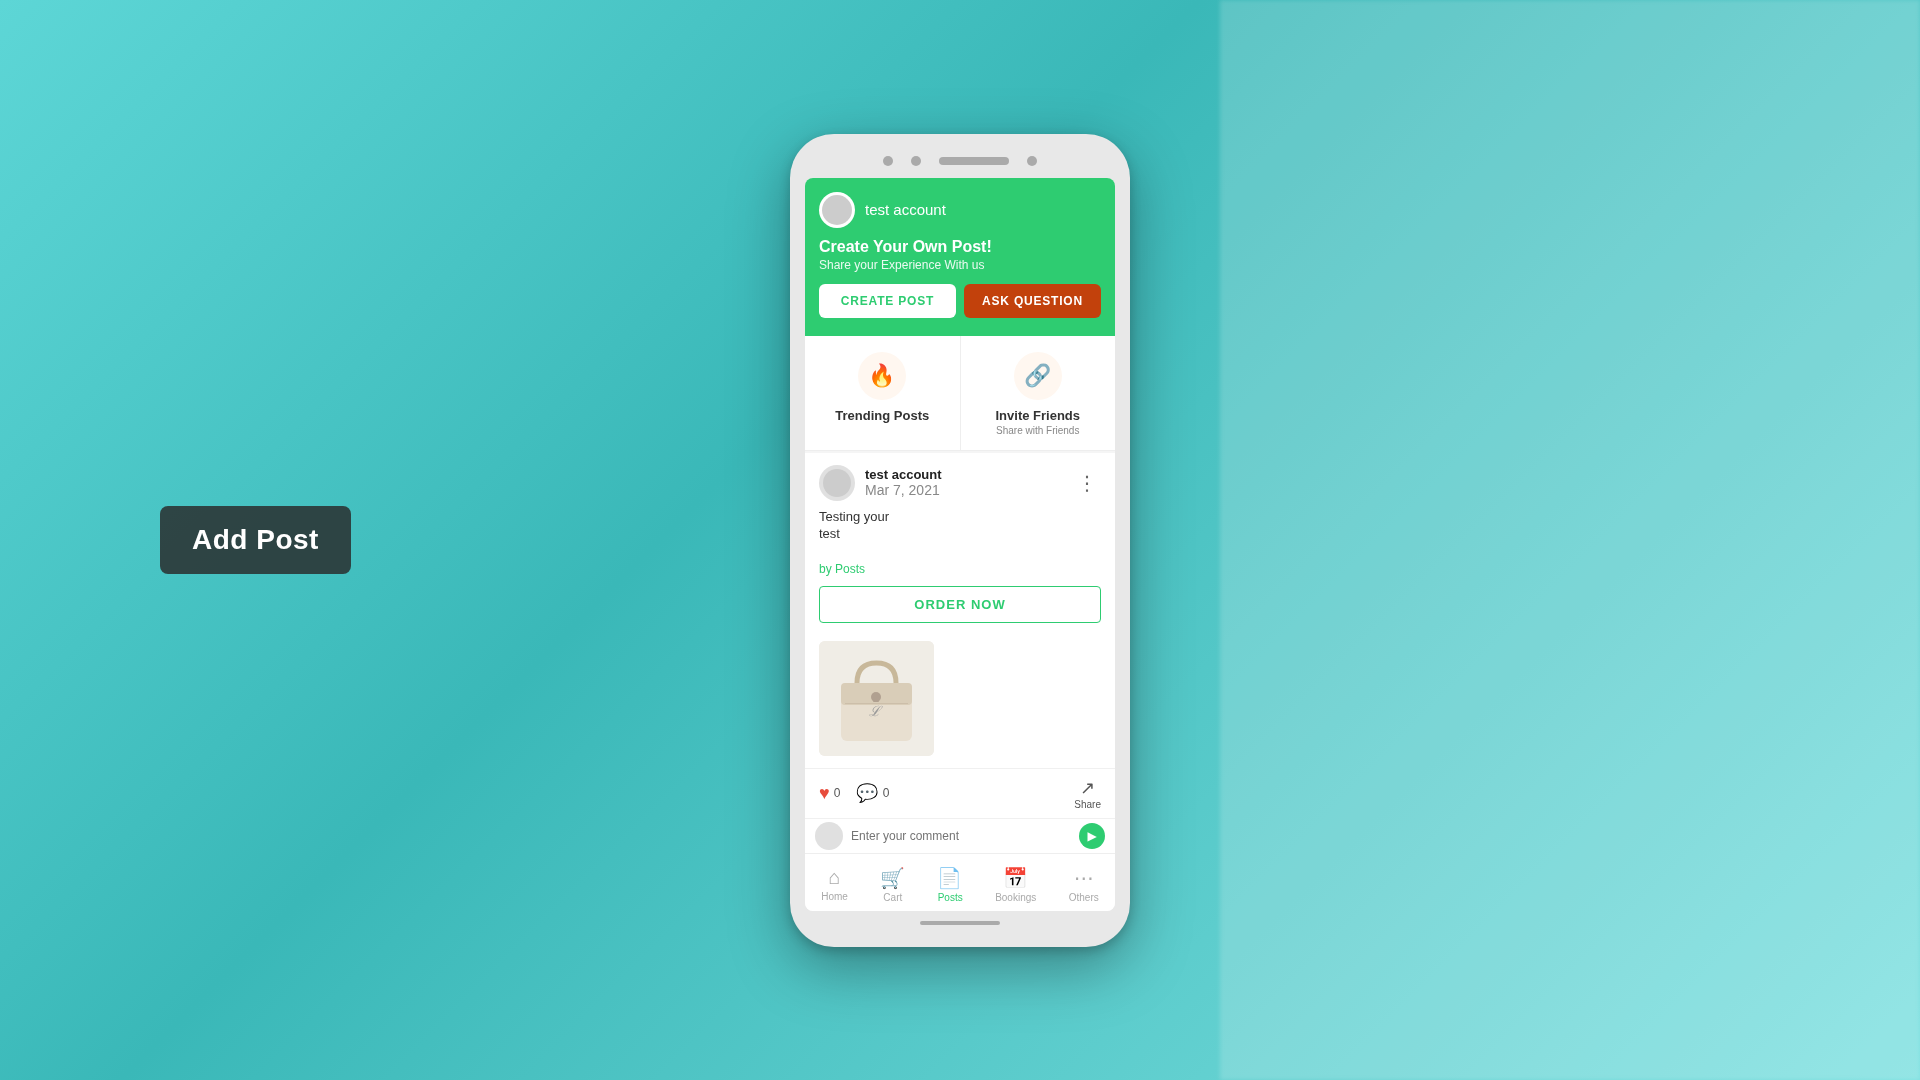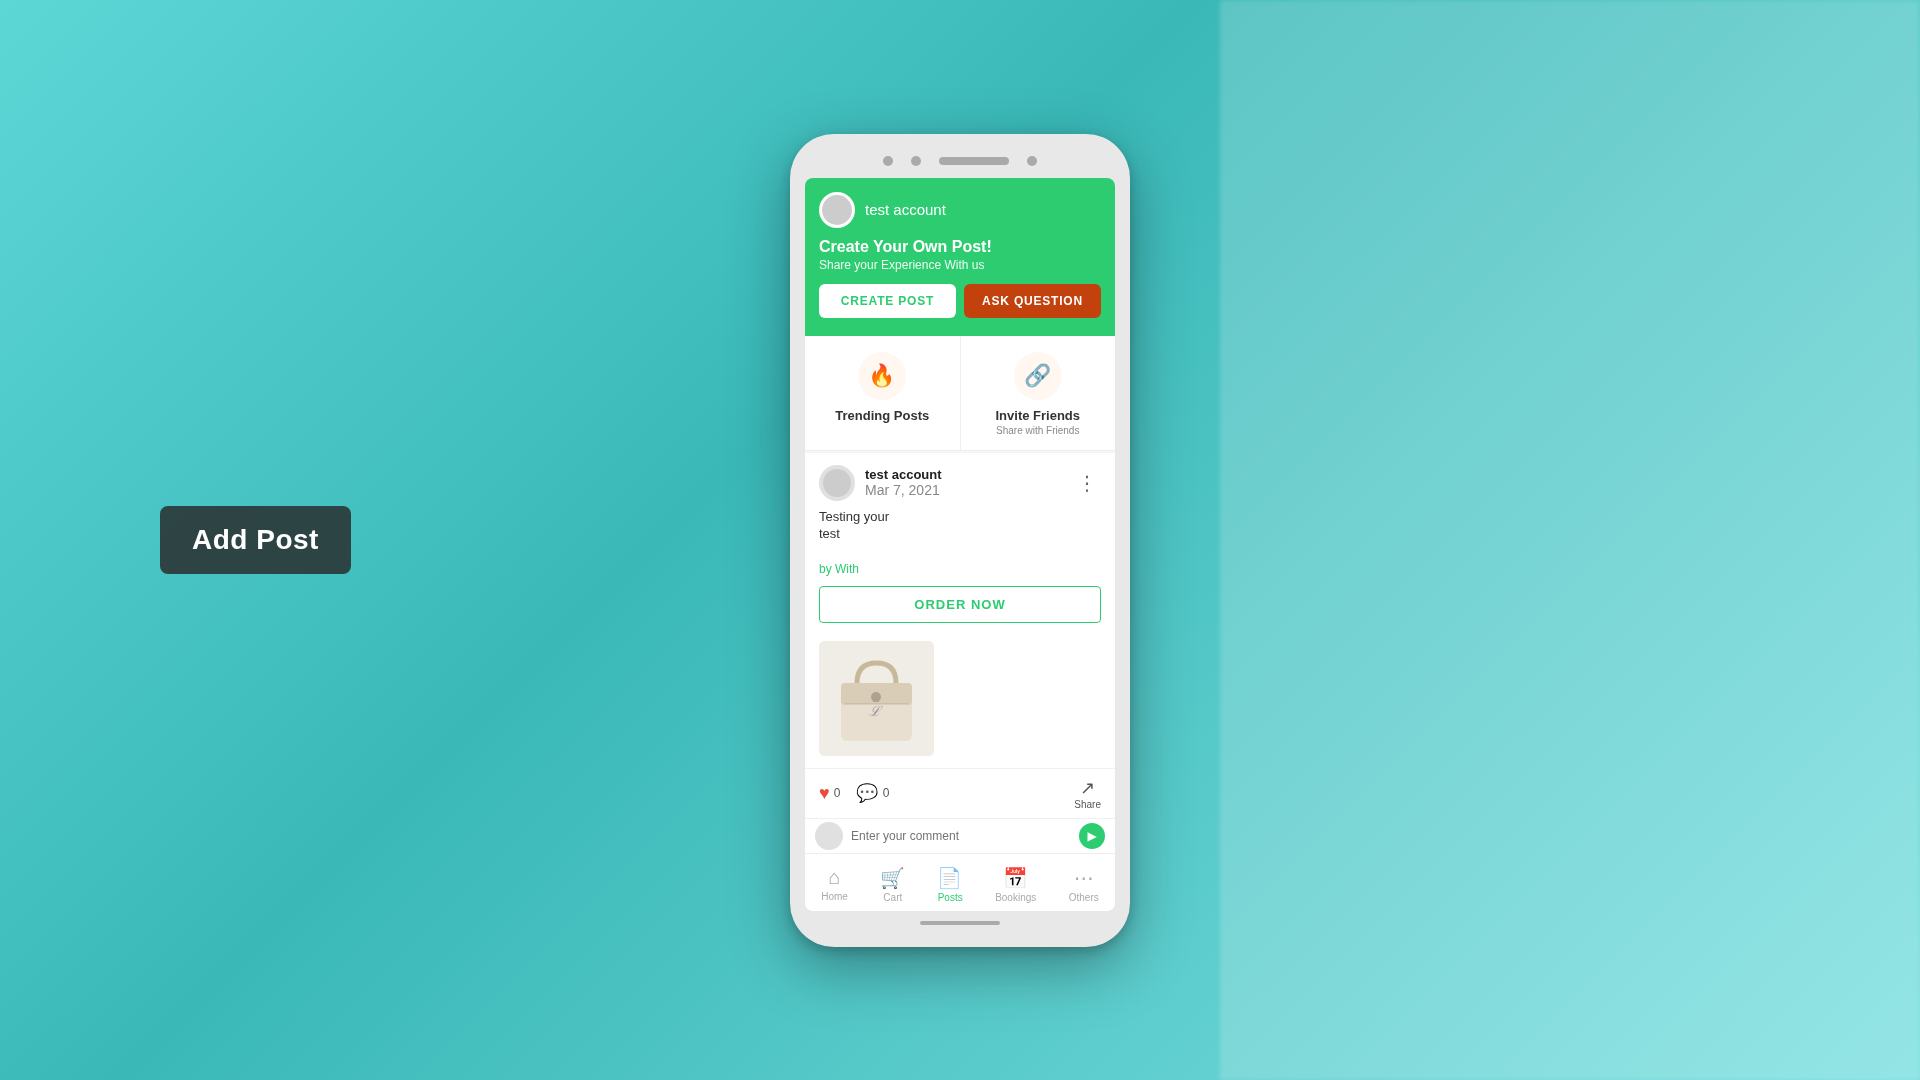--- a/index.html
+++ b/index.html
@@ -523,21 +523,21 @@
           <div>
             <div class="post-username">test account</div>
             <div class="post-date">Mar 7, 2021</div>
           </div>
         </div>
         <button class="post-more-btn">⋮</button>
       </div>
 
       <div class="post-text">Testing your</div>
       <div class="post-test">test</div>
-      <div class="post-by">by With</div>
+      <div class="post-by">by Posts</div>
 
       <button class="order-now-btn">ORDER NOW</button>
 
       <div class="post-image-container">
         <svg class="bag-svg" viewBox="0 0 115 115" xmlns="http://www.w3.org/2000/svg">
           <rect width="115" height="115" fill="#f0ede6"></rect>
 
           <rect x="22" y="42" width="71" height="58" rx="6" fill="#e8dfd0"></rect>
 
           <path d="M38 42 Q38 22 57.5 22 Q77 22 77 42" stroke="#c8b89a" stroke-width="5" fill="none" stroke-linecap="round"></path>

